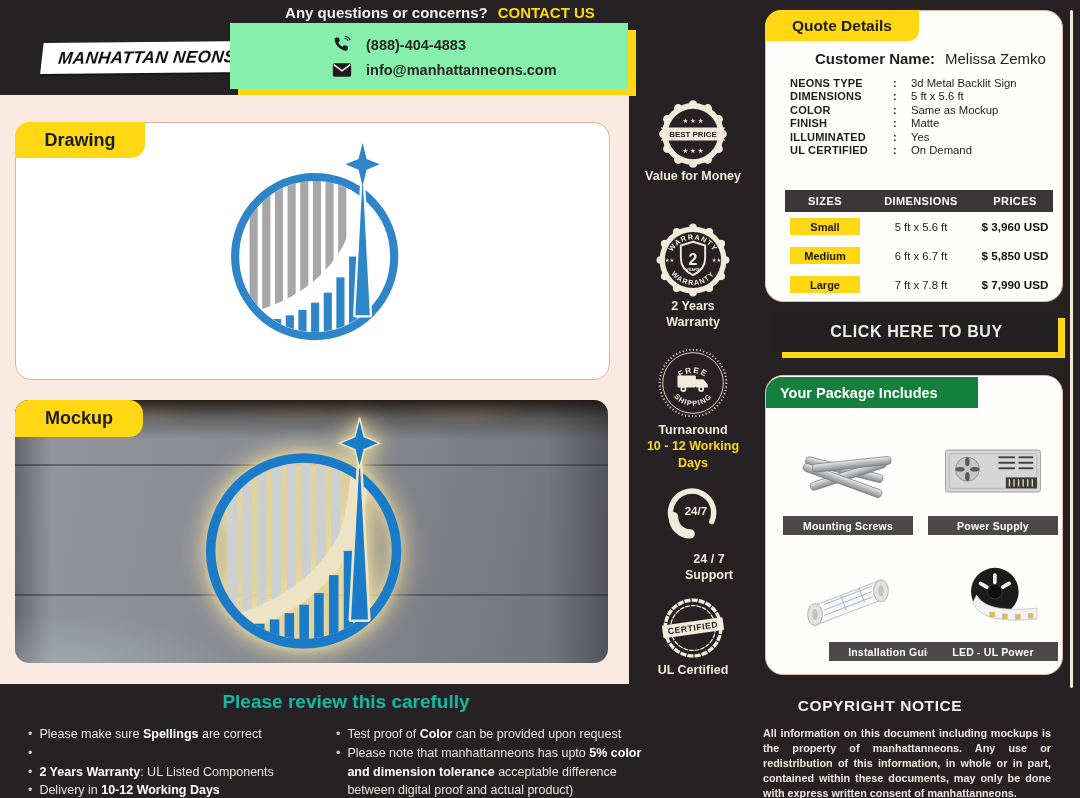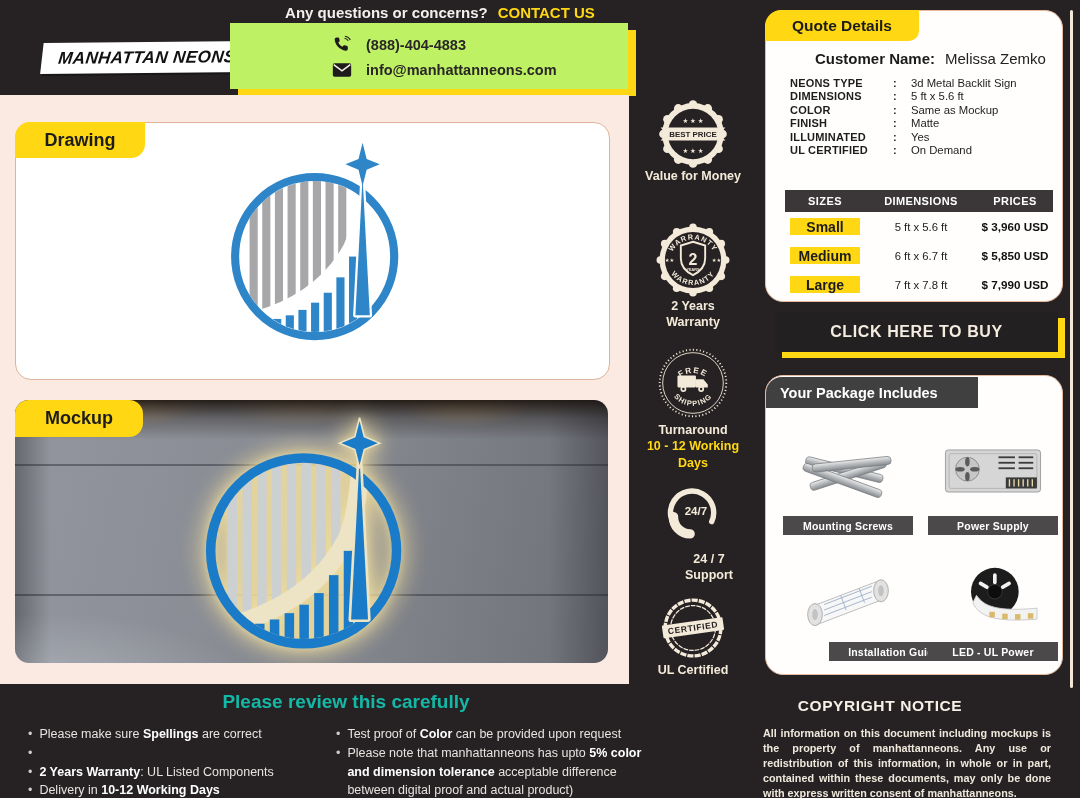--- a/index.html
+++ b/index.html
@@ -5,21 +5,21 @@
   html,body{margin:0;padding:0;background:#111;}
   .page{position:relative;width:1080px;height:798px;background:#262223;overflow:hidden;
         font-family:"Liberation Sans",sans-serif;-webkit-font-smoothing:antialiased;}
   
   .brand-box{position:absolute;left:42px;top:42px;width:210px;height:31px;background:#fff;
              transform:skewX(-7deg) rotate(-0.5deg);display:flex;align-items:center;justify-content:center;
              box-shadow:2px 2px 0 rgba(0,0,0,.35);}
   .brand-box span{font-weight:bold;font-style:italic;font-size:17px;letter-spacing:.4px;color:#121212;white-space:nowrap;}
   .top-question{position:absolute;left:240px;top:4px;width:400px;text-align:center;font-size:15px;font-weight:bold;color:#f2efec;}
   .top-question .cta{color:#ffd712;margin-left:10px;cursor:pointer;}
-  .contact-card{position:absolute;left:230px;top:23px;width:398px;height:66px;background:#bef264;
+  .contact-card{position:absolute;left:230px;top:23px;width:398px;height:66px;background:#86efac;
                 box-shadow:8px 7px 0 #ffd712;display:flex;flex-direction:column;justify-content:center;gap:7px;padding-left:102px;box-sizing:border-box;}
   .contact-row{display:flex;align-items:center;gap:14px;font-weight:bold;font-size:14.5px;color:#2a2627;}
   .contact-row svg{flex:0 0 auto;}
   
   .left-panel{position:absolute;left:0;top:95px;width:629px;height:589px;background:#fbeae2;}
   .card-label{position:absolute;z-index:3;background:#ffd712;color:#1c1c1c;font-weight:bold;
               display:flex;align-items:center;justify-content:center;}
   .drawing-card{position:absolute;left:15px;top:27px;width:593px;height:256px;background:#ffffff;
                 border:1px solid #ddb49b;border-radius:16px;}
   .drawing-label{left:15px;top:27px;width:130px;height:36px;font-size:18px;border-radius:15px 0 14px 0;}
@@ -53,30 +53,30 @@
   .spec-rows{position:absolute;left:790px;top:77px;width:260px;}
   .spec-row{display:grid;grid-template-columns:103px 18px auto;font-size:11px;line-height:13.4px;color:#1d1d1d;}
   .spec-label{font-weight:bold;letter-spacing:.2px;}
   .spec-colon{font-weight:bold;}
   .spec-value{font-size:11.3px;}
   .size-table{position:absolute;left:785px;top:190px;width:268px;}
   .size-head{display:grid;grid-template-columns:80px 112px 76px;background:#3b3738;height:22px;align-items:center;}
   .size-head span{color:#fff;font-weight:bold;font-size:11px;text-align:center;letter-spacing:.4px;}
   .size-row{display:grid;grid-template-columns:80px 112px 76px;height:29px;align-items:center;}
   .size-chip{background:#ffd712;width:70px;height:17px;margin:0 auto;display:flex;align-items:center;justify-content:center;
-             font-weight:bold;font-size:14px;color:#1c1c1c;}
+             font-weight:bold;font-size:11px;color:#1c1c1c;}
   .size-dim{text-align:center;font-size:11.3px;color:#222;}
   .size-price{text-align:center;font-weight:bold;font-size:11.7px;color:#111;}
   .buy-button{position:absolute;left:775px;top:312px;width:283px;height:40px;background:#232021;border:none;
               color:#f4ece1;font-family:"Liberation Sans",sans-serif;font-weight:bold;font-size:16px;letter-spacing:.6px;
               box-shadow:7px 6px 0 #ffd712;cursor:pointer;}
   
   .package-card{position:absolute;left:765px;top:375px;width:298px;height:300px;background:#fffefd;
                 border:1.5px solid #e4bb9f;border-radius:18px;box-sizing:border-box;}
-  .package-label{left:766px;top:377px;width:212px;height:31px;background:#404040;color:#fff;font-size:14.5px;
+  .package-label{left:766px;top:377px;width:212px;height:31px;background:#15803d;color:#fff;font-size:14.5px;
                  border-radius:16px 0 0 0;justify-content:flex-start;padding-left:14px;box-sizing:border-box;}
   .pkg-item-img{position:absolute;width:130px;height:78px;display:flex;align-items:center;justify-content:center;}
   .pkg-item-label{position:absolute;width:130px;height:19px;background:#4b4949;color:#fff;font-weight:bold;font-size:10.5px;
                   display:flex;align-items:center;justify-content:center;letter-spacing:.2px;}
   .right-line{position:absolute;left:1070px;top:10px;width:3px;height:678px;background:#f2e7d8;border-radius:2px;}
   
   .review-title{position:absolute;left:16px;top:691px;width:660px;text-align:center;font-size:19px;font-weight:bold;color:#14b8a6;}
   .bullets{position:absolute;top:725px;}
   .bullets-left{left:28px;width:300px;}
   .bullets-right{left:336px;width:322px;}

